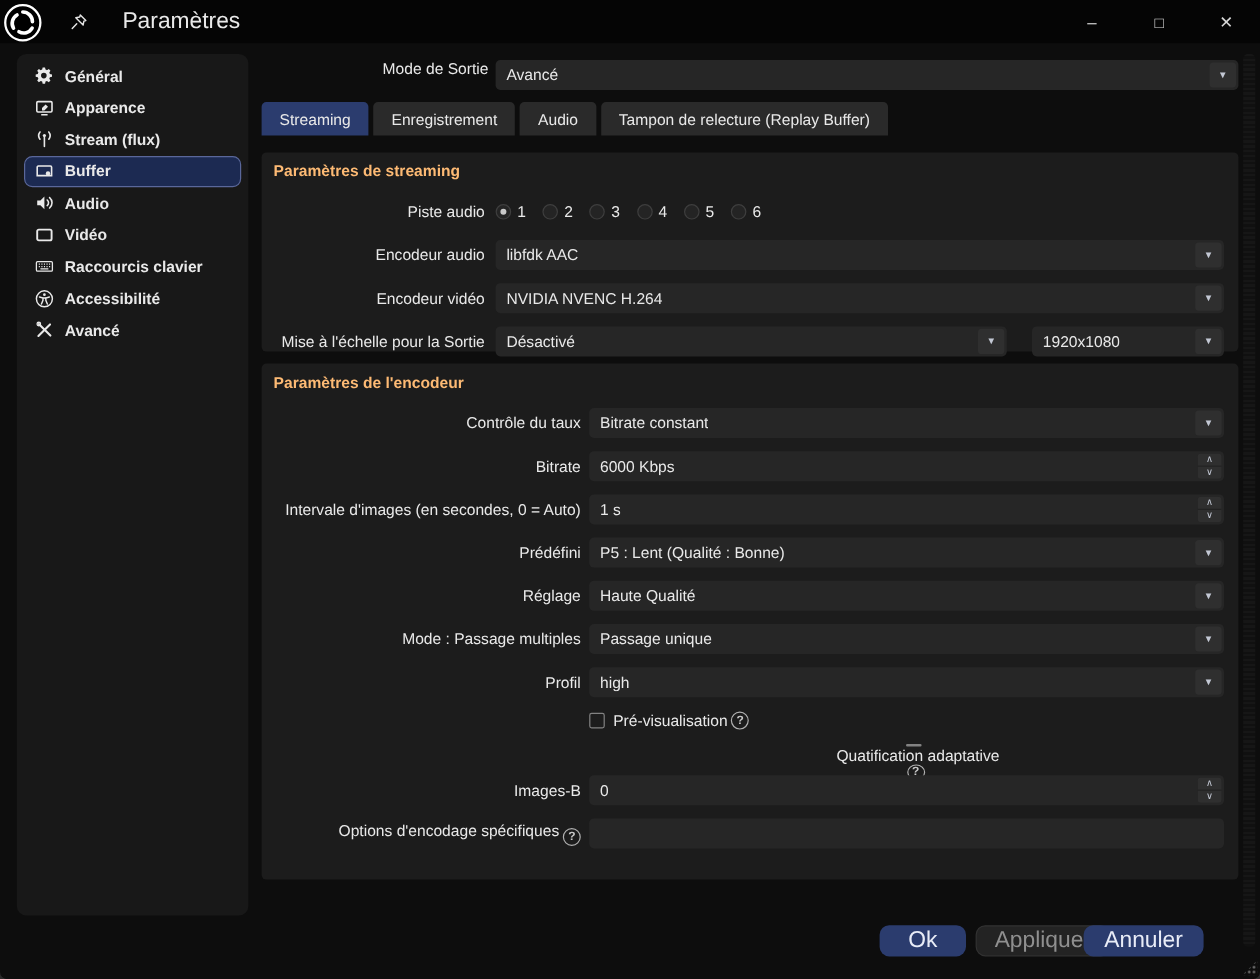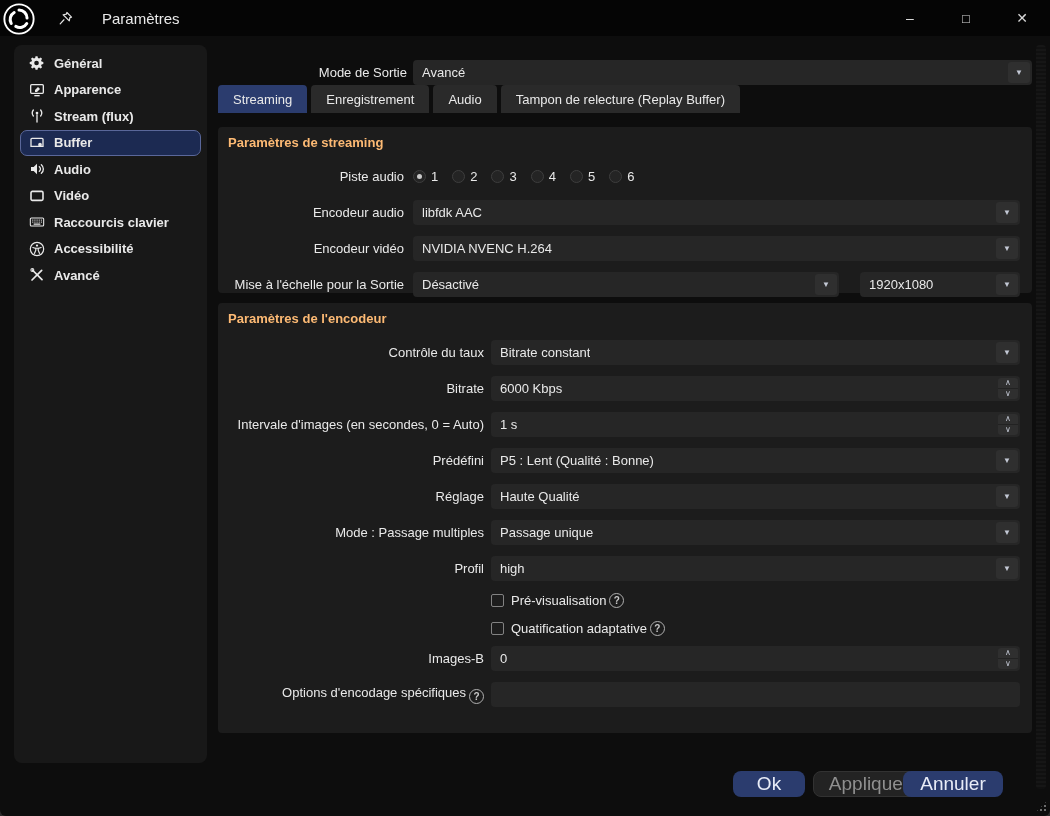--- a/index.html
+++ b/index.html
@@ -14,21 +14,21 @@
     overflow: hidden;
     border-radius: 0 0 6px 6px;
   }
   
   .titlebar {
     position: absolute; left:0; top:0; right:0; height:36px;
     background:#050505; display:flex; align-items:center;
   }
   .obs-logo { width:34px; height:34px; margin-left:2px; margin-top:1px; flex:0 0 auto; }
   .pin-btn { margin-left:18px; width:22px; height:22px; display:flex; align-items:center; justify-content:center; }
-  .titlebar-title { margin-left:26px; color:#e9e9e9; font-size:15px; }
+  .titlebar-title { margin-left:26px; color:#e9e9e9; font-size:19px; }
   .win-controls { margin-left:auto; display:flex; height:100%; }
   .win-btn { width:56px; height:100%; display:flex; align-items:center; justify-content:center;
              color:#d8d8d8; font-size:14px; }
   .win-btn.maxi { font-size:13px; }
   
   .sidebar {
     position:absolute; left:14px; top:45px; width:193px; height:718px;
     background:#181818; border-radius:8px; padding-top:5px;
   }
   .side-item {
@@ -55,21 +55,21 @@
     color:#c3c8d4; font-size:8px;
   }
   .spin-btns {
     position:absolute; top:2px; right:2px; bottom:2px; width:20px;
     display:flex; flex-direction:column; border-radius:3px; overflow:hidden;
   }
   .spin-btn { flex:1; background:#2f2f2f; display:flex; align-items:center; justify-content:center;
               color:#c3c8d4; font-size:8px; line-height:1; }
   .spin-btn.up { border-bottom:1px solid #222; }
   
-  .mode-row { position:absolute; left:218px; top:60px; width:814px; display:flex; align-items:center; }
+  .mode-row { position:absolute; left:218px; top:50px; width:814px; display:flex; }
   .mode-row .row-label { width:189px; }
   .mode-row .combo { margin-left:6px; }
   
   .tabbar { position:absolute; left:218px; top:85px; display:flex; gap:4px; }
   .tab {
     height:28px; padding:0 15px; background:#2a2a2a; border-radius:4px 4px 0 0;
     display:flex; align-items:center; color:#e9e9e9;
   }
   .tab.selected { background:#2b3c6e; }
   
@@ -101,21 +101,21 @@
   
   .check-row { display:flex; align-items:center; margin-left:273px; height:16px; }
   .checkbox { width:13px; height:13px; border:1px solid #828282; border-radius:2px; background:#1d1d1d; }
   .check-label { margin-left:7px; }
   .help-icon {
     margin-left:3px; width:15px; height:15px; border:1px solid #b0b0b0; border-radius:50%;
     display:inline-flex; align-items:center; justify-content:center;
     font-size:10px; font-weight:bold; color:#c8c8c8;
   }
   .cb1 { margin-bottom:12px; margin-top:2px; }
-  .cb2 { margin-bottom:10px; }
+  .cb2 { margin-bottom:10px;flex-direction:column; }
   
   .footer-btn {
     position:absolute; top:771px; height:26px; border-radius:8px;
     display:flex; align-items:center; justify-content:center; font-size:19px;
   }
   .btn-ok { left:733px; width:72px; background:#2b3c6e; color:#e8ecf7; }
   .btn-apply { left:813px; width:112px; background:#232323; color:#8f8f8f; border:1px solid #323232; }
   .btn-cancel { left:903px; width:100px; background:#2b3c6e; color:#e8ecf7; }
   
   .scroll-track { position:absolute; left:1036px; top:45px; width:10px; height:744px;

